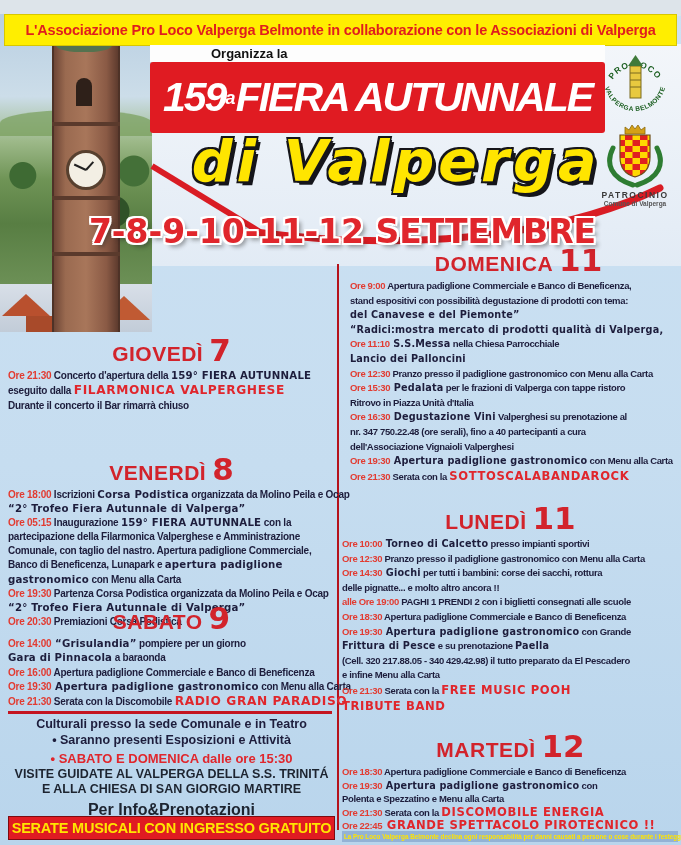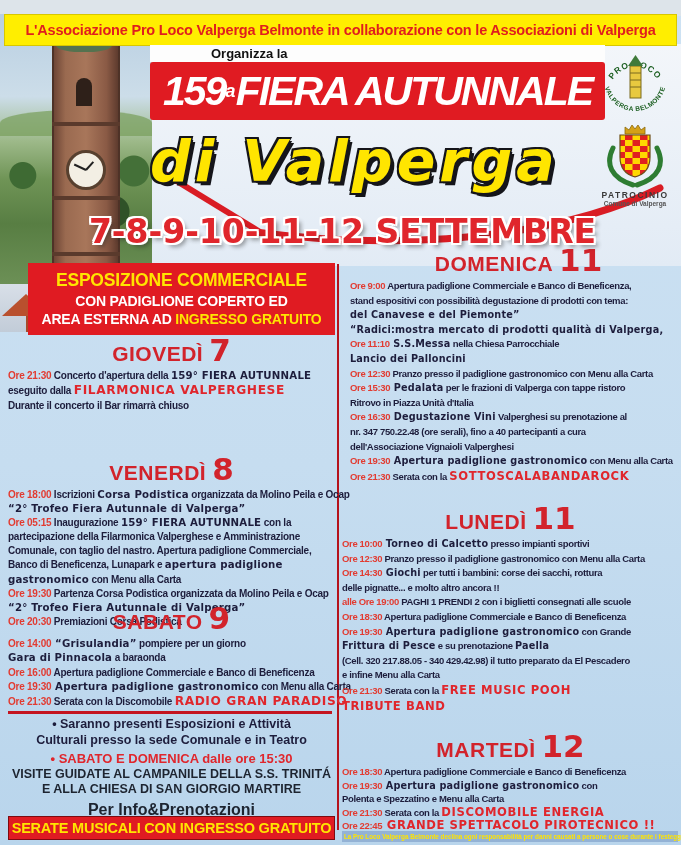--- a/index.html
+++ b/index.html
@@ -36,25 +36,25 @@
   .clock:before{content:"";position:absolute;left:50%;top:50%;width:2px;height:11px;background:#222;
     transform-origin:bottom center;transform:translate(-50%,-100%) rotate(42deg);}
   .clock:after{content:"";position:absolute;left:50%;top:50%;width:2px;height:13px;background:#222;
     transform-origin:bottom center;transform:translate(-50%,-100%) rotate(-65deg);}
   
   .yellow-banner{position:absolute;left:4px;right:4px;top:14px;height:30px;background:#ffee00;
     border:1px solid #d8c700;display:flex;align-items:center;justify-content:center;z-index:5;
     color:#e01e1e;font-weight:700;font-size:14.5px;letter-spacing:-0.2px;white-space:nowrap;}
   .organizza{position:absolute;left:150px;top:45px;width:455px;height:17px;background:#fdfdfd;z-index:5;
     color:#111;font-weight:800;font-size:13px;line-height:17px;padding-left:61px;box-sizing:border-box;}
-  .red-banner{position:absolute;left:150px;top:62px;width:455px;height:58px;background:#e01b22;z-index:5;
+  .red-banner{position:absolute;left:150px;top:62px;width:455px;height:71px;background:#e01b22;z-index:5;
     display:flex;align-items:center;justify-content:center;border-radius:3px;
     color:#fff;font-style:italic;font-weight:900;font-size:41px;letter-spacing:-2px;white-space:nowrap;}
   .red-banner sup{font-size:.45em;vertical-align:super;letter-spacing:0;}
-  .subtitle{position:absolute;left:150px;top:128px;width:492px;z-index:7;
+  .subtitle{position:absolute;left:150px;top:128px;width:492px;text-align:center;z-index:7;
     color:#ffe500;font-family:"DejaVu Sans",sans-serif;font-style:italic;font-weight:700;
     font-size:57px;letter-spacing:4px;white-space:nowrap;
     text-shadow:4px 4px 0 #15151a,2px 2px 0 #15151a,-2px 2px 0 #15151a,2px -2px 0 #15151a,-2px -2px 0 #15151a;}
   .swoosh{position:absolute;left:140px;top:148px;z-index:6;pointer-events:none;}
   .dates{position:absolute;left:60px;top:212px;width:565px;text-align:center;z-index:7;
     color:#e0262c;font-family:"DejaVu Sans",sans-serif;font-weight:700;font-size:33px;white-space:nowrap;
     text-shadow:-2px 0 #fff,2px 0 #fff,0 -2px #fff,0 2px #fff,-2px -2px #fff,2px -2px #fff,-2px 2px #fff,2px 2px #fff,4px 4px 4px rgba(40,40,40,.45);}
   
   .logos{position:absolute;right:2px;top:44px;width:88px;text-align:center;z-index:6;}
   .patrocinio{font-weight:700;font-size:8.5px;letter-spacing:1.5px;color:#3a3a3a;margin-top:-2px;}
@@ -172,27 +172,20 @@
       </defs>
       <path d="M 18 26 C 10 42 16 56 38 63" stroke="#2e7d32" stroke-width="5" fill="none" stroke-linecap="round"></path>
       <path d="M 62 26 C 70 42 64 56 42 63" stroke="#2e7d32" stroke-width="5" fill="none" stroke-linecap="round"></path>
       <polygon points="30,12 30,5 34,8 37,3 40,7 43,3 46,8 50,5 50,12" fill="#d4a017" stroke="#8a6a10" stroke-width="0.8"></polygon>
       <path d="M 25 13 h 30 v 22 q 0 16 -15 20 q -15 -4 -15 -20 z" fill="url(#chk)" stroke="#6b4c16" stroke-width="1.2"></path>
     </svg>
     <div class="patrocinio">PATROCINIO</div>
     <div class="comune">Comune di Valperga</div>
   </div>
 
-  <div class="expo">
-      <div>
-        <div class="line"><span class="seg-ey">ESPOSIZIONE COMMERCIALE</span></div>
-        <div class="line"><span class="seg-w">CON PADIGLIONE COPERTO ED</span></div>
-        <div class="line"><span class="seg-w">AREA ESTERNA AD </span><span class="seg-y">INGRESSO GRATUITO</span></div>
-      </div>
-    </div>
 
   <div class="divider"></div>
 
   <div class="day-section col-left pos-gio">
       <div class="day-header">
         <span class="day-name">GIOVEDÌ</span>
         <span class="day-num">7</span>
       </div>
       <div class="line"><span class="seg-t">Ore 21:30</span><span class="seg-n"> Concerto d'apertura della </span><span class="seg-c">159° FIERA AUTUNNALE</span></div>
       <div class="line"><span class="seg-n">eseguito dalla </span><span class="seg-r">FILARMONICA VALPERGHESE</span></div>
@@ -271,24 +264,24 @@
       <div class="line"><span class="seg-t">Ore 18:30</span><span class="seg-n"> Apertura padiglione Commerciale e Banco di Beneficenza</span></div>
       <div class="line"><span class="seg-t">Ore 19:30</span><span class="seg-c"> Apertura padiglione gastronomico</span><span class="seg-n"> con</span></div>
       <div class="line"><span class="seg-n">Polenta e Spezzatino e Menu alla Carta</span></div>
       <div class="line"><span class="seg-t">Ore 21:30</span><span class="seg-n"> Serata con la </span><span class="seg-r">DISCOMOBILE ENERGIA</span></div>
       <div class="line"><span class="seg-t">Ore 22:45</span><span class="seg-r"> GRANDE SPETTACOLO PIROTECNICO !!</span></div>
     </div>
 
   <div class="underline-red"></div>
 
   <div class="notes">
+    <div class="note-dark1">Culturali presso la sede Comunale e in Teatro</div>
     <div class="note-dark1">• Saranno presenti Esposizioni e Attività</div>
-    <div class="note-dark1">Culturali presso la sede Comunale e in Teatro</div>
     <div class="note-red">• SABATO E DOMENICA dalle ore 15:30</div>
-    <div class="note-dark2">VISITE GUIDATE AL CAMPANILE DELLA S.S. TRINITÁ</div>
+    <div class="note-dark2">VISITE GUIDATE AL VALPERGA DELLA S.S. TRINITÁ</div>
     <div class="note-dark2">E ALLA CHIESA DI SAN GIORGIO MARTIRE</div>
     <div class="note-info">Per Info&amp;Prenotazioni</div>
     <div class="note-phone">Cell. 320 217.88.05 - 347 852.97.07</div>
   </div>
 
   <div class="serate">SERATE MUSICALI CON INGRESSO GRATUITO</div>
 
   <div class="disclaimer">La Pro Loco Valperga Belmonte declina ogni responsabilità per danni causati a persone o cose durante i festeggiamenti</div>
 
 </div>

